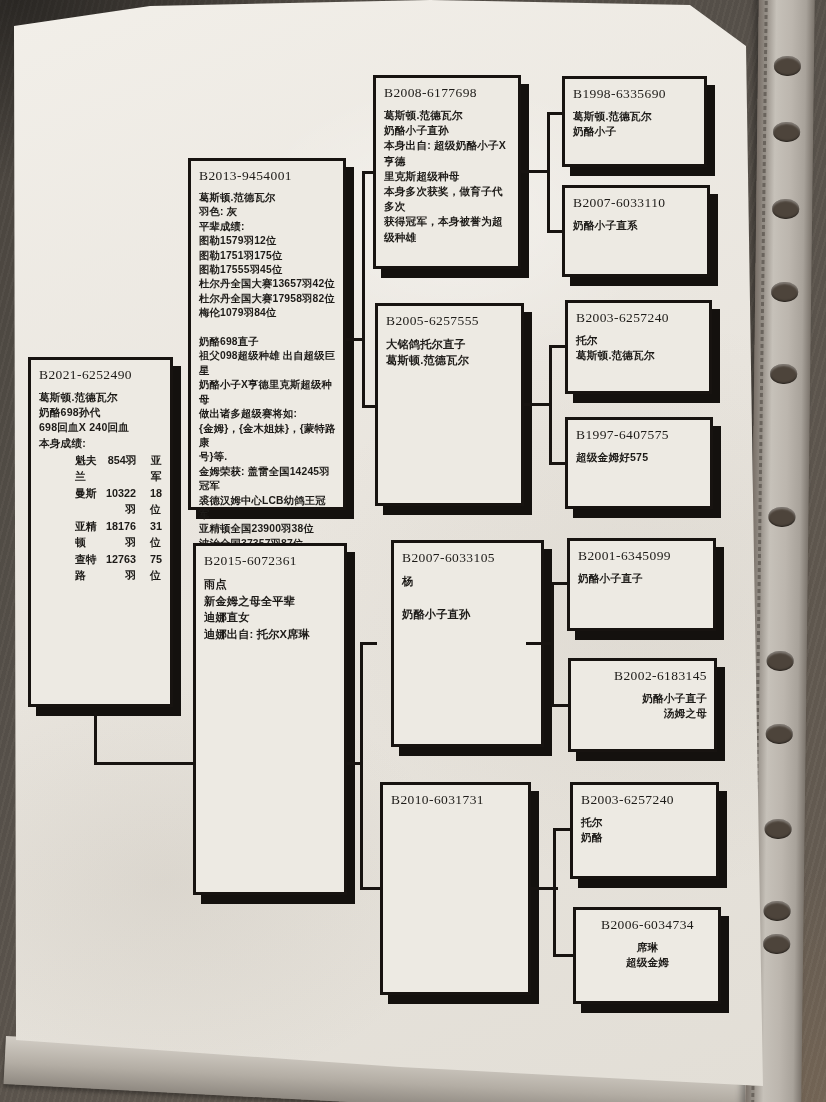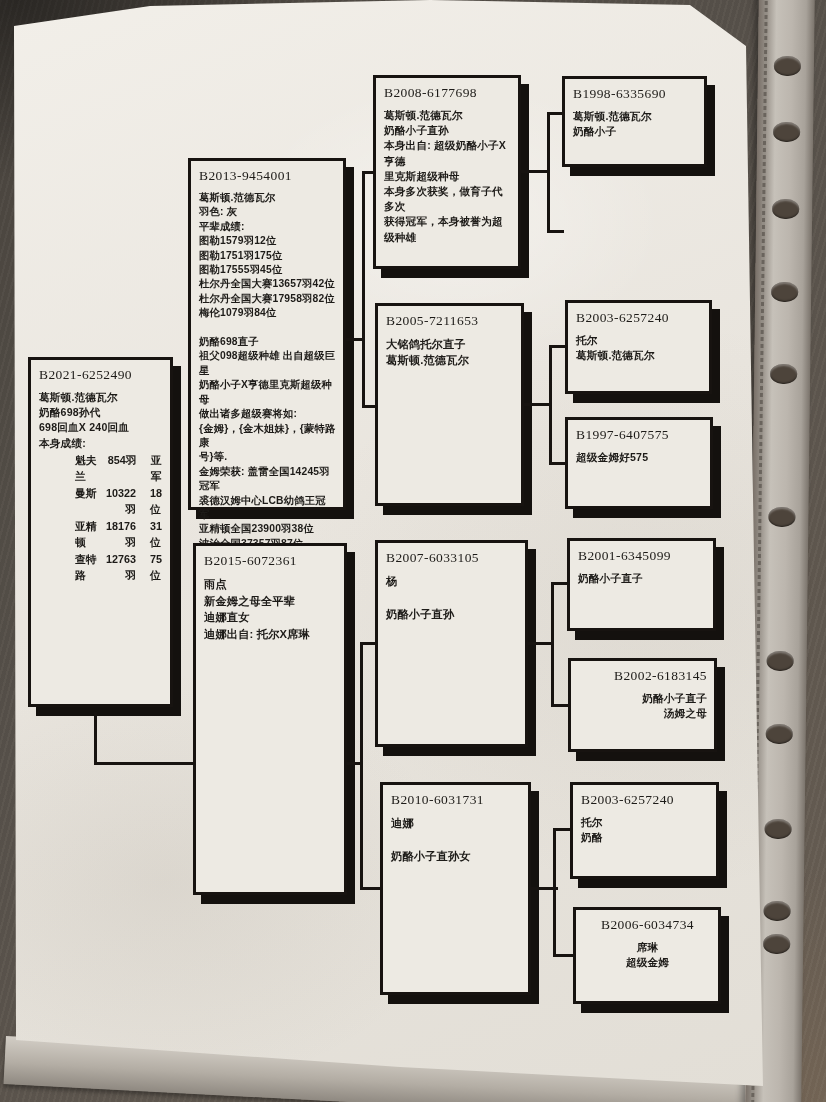--- a/index.html
+++ b/index.html
@@ -169,45 +169,46 @@
     <div class="ring">B2008-6177698</div>
     <div class="btext">葛斯顿.范德瓦尔
 奶酪小子直孙
 本身出自: 超级奶酪小子X亨德
 里克斯超级种母
 本身多次获奖，做育子代多次
 获得冠军，本身被誉为超级种雄</div>
   </div>
 
   <div class="pbox" style="left:375px;top:303px;width:149px;height:203px;">
-    <div class="ring">B2005-7211653</div>
+    <div class="ring">B2005-6257555</div>
     <div class="btext" style="font-size:11.2px;line-height:16px;">大铭鸽托尔直子
 葛斯顿.范德瓦尔</div>
   </div>
 
-  <div class="pbox" style="left:375px;top:540px;width:153px;height:207px;">
+  <div class="pbox" style="left:391px;top:540px;width:153px;height:207px;">
     <div class="ring">B2007-6033105</div>
     <div class="btext" style="font-size:11.2px;line-height:16.5px;">杨
 
 奶酪小子直孙</div>
   </div>
 
   <div class="pbox" style="left:380px;top:782px;width:151px;height:213px;">
     <div class="ring">B2010-6031731</div>
-    <div class="btext" style="font-size:11.2px;line-height:16.5px;">迪娜
-
-奶酪小子直孙女</div>
   </div>
 
   <div class="pbox" style="left:562px;top:68px;width:145px;height:91px;margin-top:8px;">
     <div class="ring">B1998-6335690</div>
     <div class="btext">葛斯顿.范德瓦尔
 奶酪小子</div>
   </div>
 
+  <div class="pbox" style="left:562px;top:185px;width:148px;height:92px;">
+    <div class="ring">B2007-6033110</div>
+    <div class="btext">奶酪小子直系</div>
+  </div>
 
   <div class="pbox" style="left:565px;top:300px;width:147px;height:94px;">
     <div class="ring">B2003-6257240</div>
     <div class="btext">托尔
 葛斯顿.范德瓦尔</div>
   </div>
 
   <div class="pbox" style="left:565px;top:417px;width:148px;height:92px;">
     <div class="ring">B1997-6407575</div>
     <div class="btext">超级金姆好575</div>

